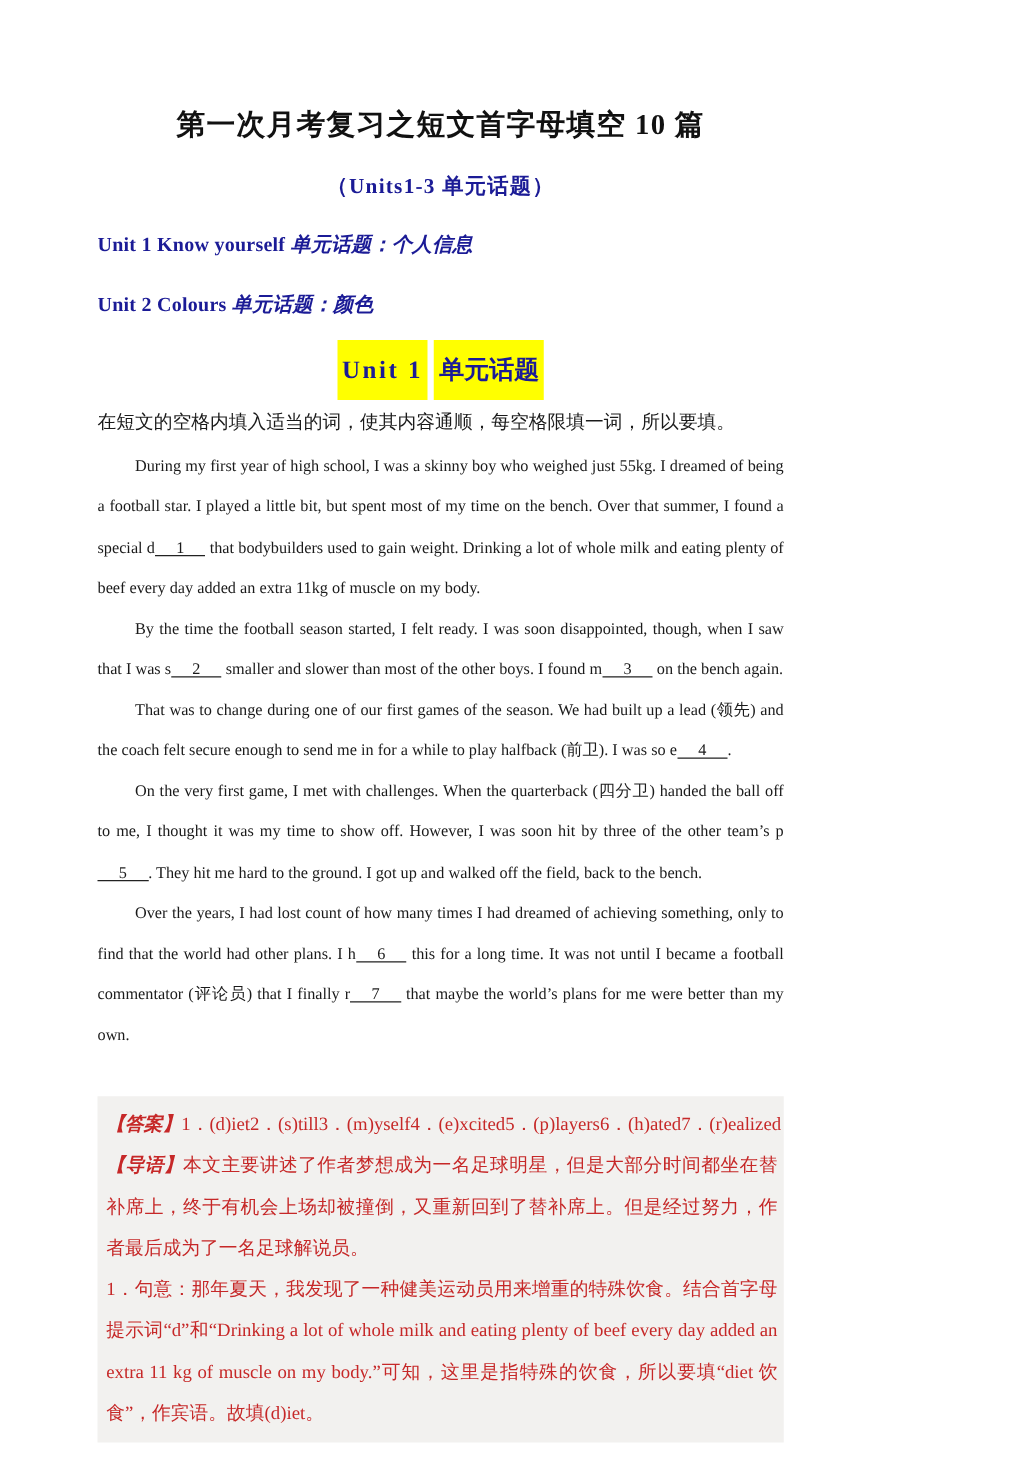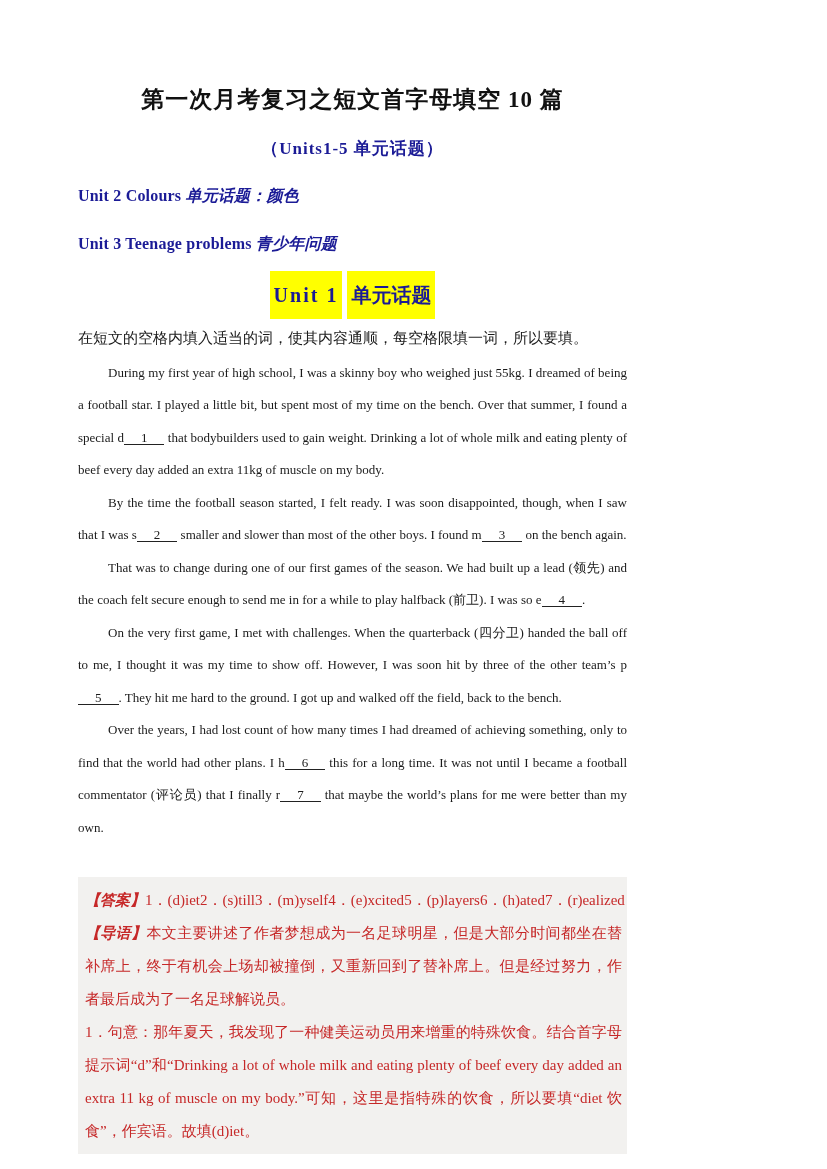--- a/index.html
+++ b/index.html
@@ -47,25 +47,25 @@
   .expl{margin:0;}
   .answer-block .latin{font-family:"Liberation Serif","DejaVu Serif",serif;}
 </style>
 </head>
 <body style="--accent: #1b1b96; --hl: #ffff00; --ared: #c62828; --abg: #f2f1ef;">
 
 <div class="page">
 
   <h1 class="doc-title">第一次月考复习之短文首字母填空 10 篇</h1>
 
-  <div class="doc-subtitle">（Units1-5 单元话题）</div>
+  <div class="doc-subtitle">（Units1-3 单元话题）</div>
 
   <div class="unit-list" id="unit-list">
+      <div class="unit-line"><span class="en">Unit 1 Know yourself </span><span class="zh">单元话题：个人信息</span></div>
       <div class="unit-line"><span class="en">Unit 2 Colours </span><span class="zh">单元话题：颜色</span></div>
-      <div class="unit-line"><span class="en">Unit 3 Teenage problems </span><span class="zh">青少年问题</span></div>
     </div>
 
   <div class="section-heading">
     <span class="hl hl-en">Unit 1</span><span class="hl hl-zh">单元话题</span>
   </div>
 
   <div class="instruction">在短文的空格内填入适当的词，使其内容通顺，每空格限填一词，所以要填。</div>
 
   <div class="passage" id="passage">
       <p class="para">During my first year of high school, I was a skinny boy who weighed just 55kg. I dreamed of being a football star. I played a little bit, but spent most of my time on the bench. Over that summer, I found a special d<span class="blank">1</span> that bodybuilders used to gain weight. Drinking a lot of whole milk and eating plenty of beef every day added an extra 11kg of muscle on my body.</p>

